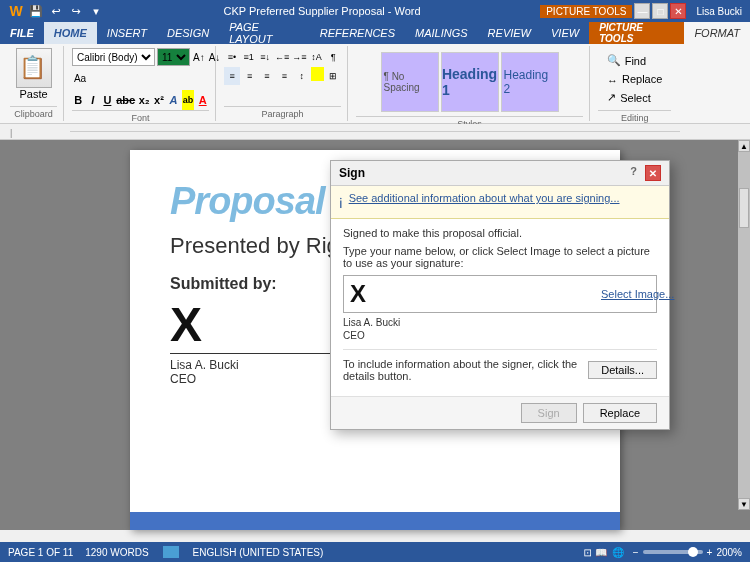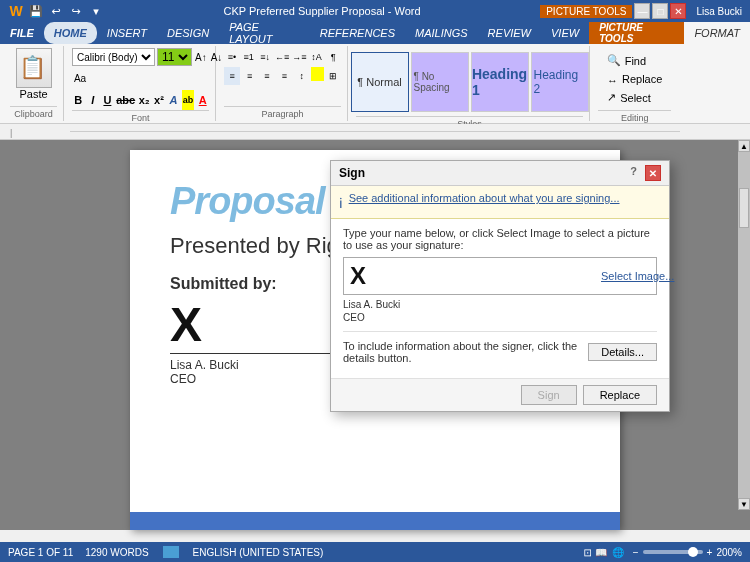--- a/index.html
+++ b/index.html
@@ -62,24 +62,24 @@
     
     .font-row { display: flex; align-items: center; gap: 2px; margin-bottom: 2px; }
     .font-select {
       font-size: 10px;
       height: 18px;
       border: 1px solid #aaa;
       background: white;
       width: 90px;
     }
     .font-size-select {
-      font-size: 12px;
+      font-size: 10px;
       height: 18px;
       border: 1px solid #aaa;
-      background: #84cc16;
+      background: #15803d;
       width: 48px;
     }
     .ribbon-small-btn {
       width: 16px; height: 16px;
       border: 1px solid transparent;
       background: transparent;
       cursor: pointer;
       font-size: 10px;
       display: flex;
       align-items: center;
@@ -398,21 +398,21 @@
     <div style="background:#c85a00; padding: 1px 6px; font-size:10px; color:white;">PICTURE TOOLS</div>
     <div class="dialog-btn-sm">—</div>
     <div class="dialog-btn-sm">□</div>
     <div class="dialog-btn-sm dialog-btn-close">✕</div>
     <div style="color:white; font-size:10px; margin-left:8px;">Lisa Bucki</div>
   </div>
 </div>
 
 <div style="display:flex; background:#2b579a; height:22px;font-style:italic;">
   <div class="ribbon-tab active" style="background:#2b579a; color:white; font-weight:bold; font-size:11px;">FILE</div>
-  <div class="ribbon-tab active" style="background:#dce6f1; color:#2b579a;border-radius:10px;">HOME</div>
+  <div class="ribbon-tab active" style="background:#dce6f1; color:#2b579a;">HOME</div>
   <div class="ribbon-tab">INSERT</div>
   <div class="ribbon-tab">DESIGN</div>
   <div class="ribbon-tab">PAGE LAYOUT</div>
   <div class="ribbon-tab">REFERENCES</div>
   <div class="ribbon-tab">MAILINGS</div>
   <div class="ribbon-tab">REVIEW</div>
   <div class="ribbon-tab">VIEW</div>
   <div style="flex:1;"></div>
   <div style="background:#c85a00; color:white; font-size:10px; padding:0 10px; display:flex; align-items:center; font-weight:bold;">PICTURE TOOLS</div>
   <div class="ribbon-tab" style="background:#f5f5f5; color:#333;">FORMAT</div>
@@ -481,23 +481,20 @@
         <div class="para-btn">↕</div>
         <div class="para-btn" style="background:#ffff00; width:14px; height:14px;"></div>
         <div class="para-btn">⊞</div>
       </div>
     </div>
     <div class="ribbon-group-label">Paragraph</div>
   </div>
 
   <div class="ribbon-group" style="width:240px; border-right:1px solid #ccc;">
     <div class="styles-gallery">
-      <div class="style-item style-normal">
-        <span class="style-preview-normal">¶ Normal</span>
-      </div>
       <div class="style-item">
         <span class="style-preview-nospace">¶ No Spacing</span>
       </div>
       <div class="style-item">
         <span class="style-preview-h1">Heading 1</span>
       </div>
       <div class="style-item">
         <span class="style-preview-h2">Heading 2</span>
       </div>
     </div>
@@ -550,20 +547,21 @@
         <div class="dialog-btn-sm dialog-btn-close">✕</div>
       </div>
     </div>
 
     <div class="dialog-info-bar">
       <span class="info-icon">ℹ</span>
       <a class="info-link">See additional information about what you are signing...</a>
     </div>
 
     <div class="dialog-body">
+      <p class="dialog-text">Signed to make this proposal official.</p>
       <p class="dialog-text">Type your name below, or click Select Image to select a picture to use as your signature:</p>
 
       <div class="sig-input-row">
         <span class="sig-x">X</span>
         <input class="sig-input" type="text" placeholder="" style="">
         <a class="select-image-link">Select Image...</a>
       </div>
 
       <div class="sig-name-row">Lisa A. Bucki</div>
       <div class="sig-name-row">CEO</div>

